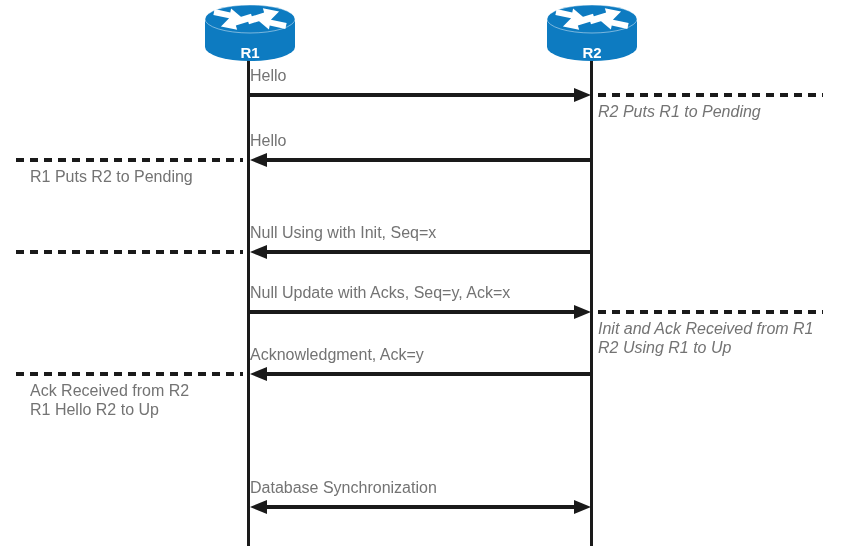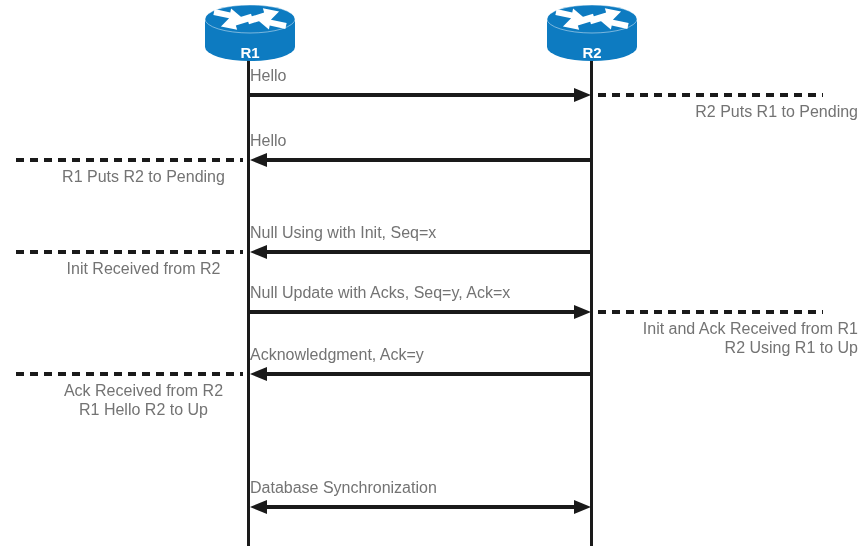--- a/index.html
+++ b/index.html
@@ -34,24 +34,24 @@
   .msg-label{position:absolute;left:0;right:0;bottom:9px;text-align:left;
              font-size:16px;line-height:21px;white-space:nowrap;}
 
   
   .ann{position:absolute;z-index:2;}
   .ann-dash{height:4px;
     background:repeating-linear-gradient(90deg,#1A1A1A 0 8px,transparent 8px 14px);}
   .ann-text{margin-top:5px;font-size:16px;line-height:19px;white-space:nowrap;}
   .ann-left{left:16px;width:227px;}
   .ann-left .ann-dash{width:227px;}
-  .ann-left .ann-text{position:relative;left:14px;text-align:center;}
+  .ann-left .ann-text{position:relative;left:14px;}
   .ann-right{left:598px;width:260px;}
   .ann-right .ann-dash{width:225px;}
-  .ann-right .ann-text{text-align:right;}
+  .ann-right .ann-text{text-align:left;font-style:italic;}
 
   .router-label{font:bold 15px "Liberation Sans","DejaVu Sans",sans-serif;}
 </style>
 </head>
 <body>
 
 <div class="canvas">
 
   <svg class="router router-r1" viewBox="0 0 92 58">
     <path d="M1,15 L1,43 A45,14 0 0 0 91,43 L91,15 Z" fill="#0D7BC1"></path>
@@ -124,21 +124,20 @@
     <div class="ann-text">R2 Puts R1 to Pending</div>
   </div>
 
   <div class="ann ann-left" style="top:158px">
     <div class="ann-dash"></div>
     <div class="ann-text">R1 Puts R2 to Pending</div>
   </div>
 
   <div class="ann ann-left" style="top:250px">
     <div class="ann-dash"></div>
-    <div class="ann-text">Init Received from R2</div>
   </div>
 
   <div class="ann ann-right" style="top:310px">
     <div class="ann-dash"></div>
     <div class="ann-text">
       <div>Init and Ack Received from R1</div>
       <div>R2 Using R1 to Up</div>
     </div>
   </div>
 

